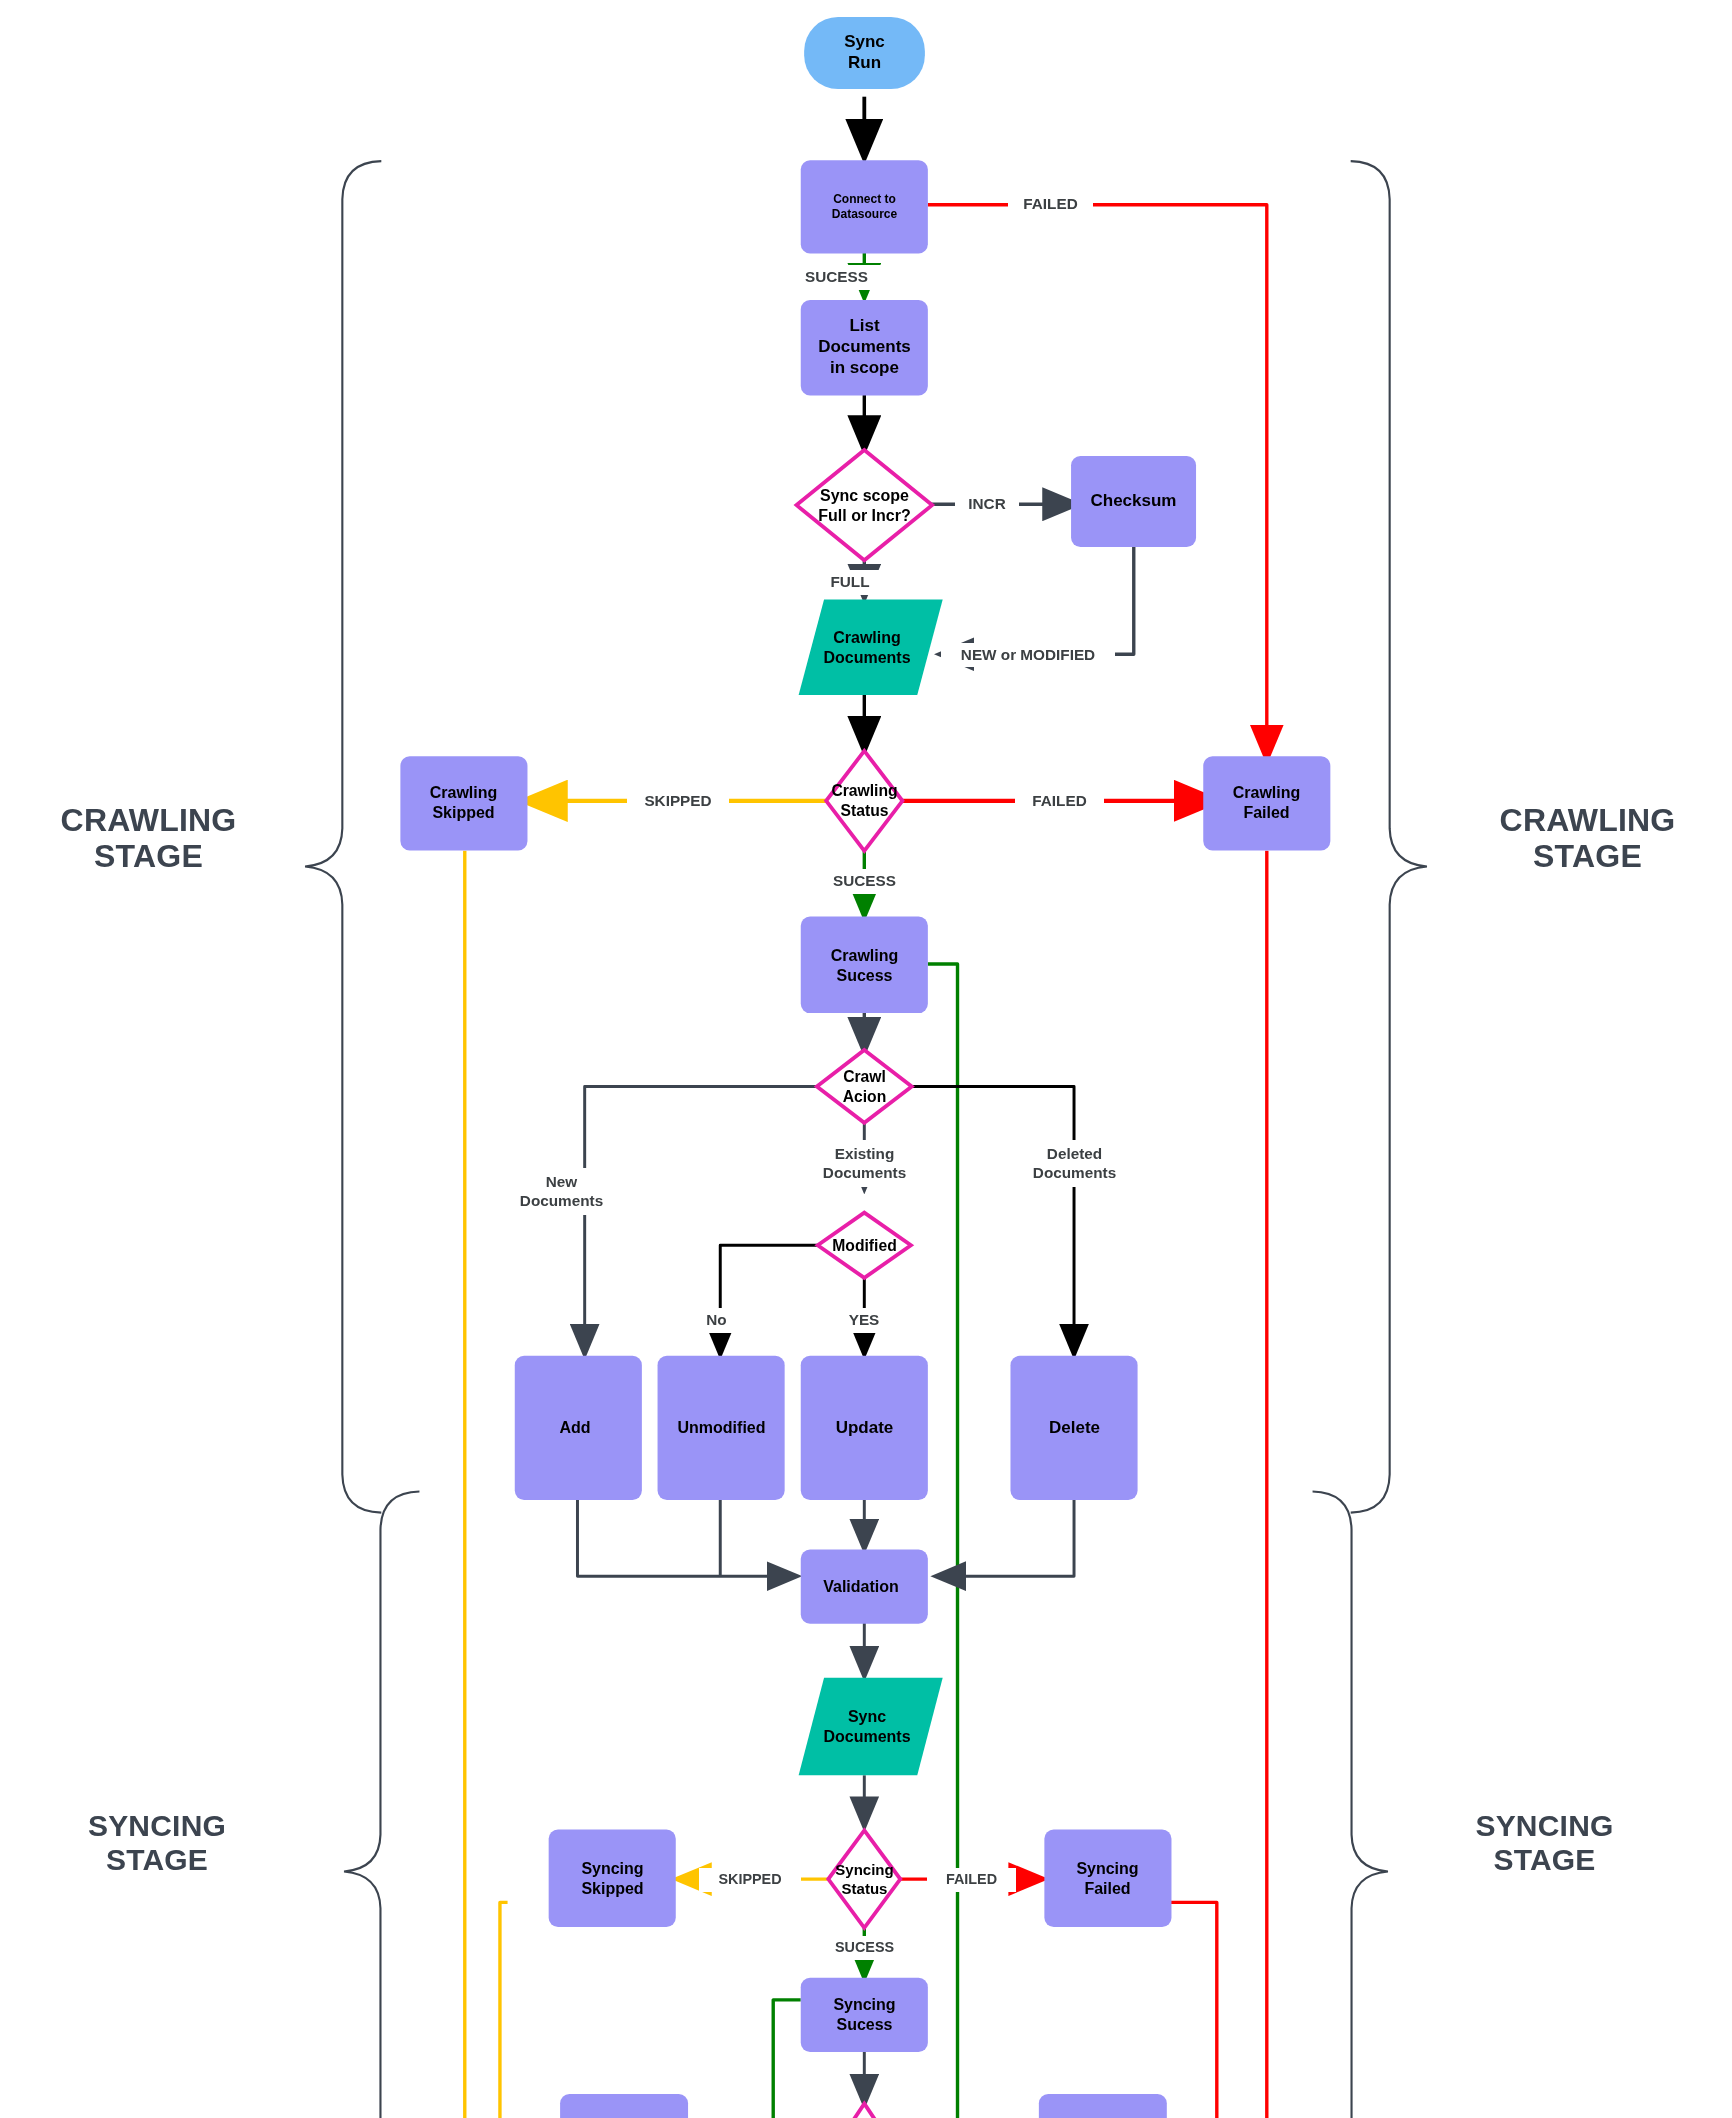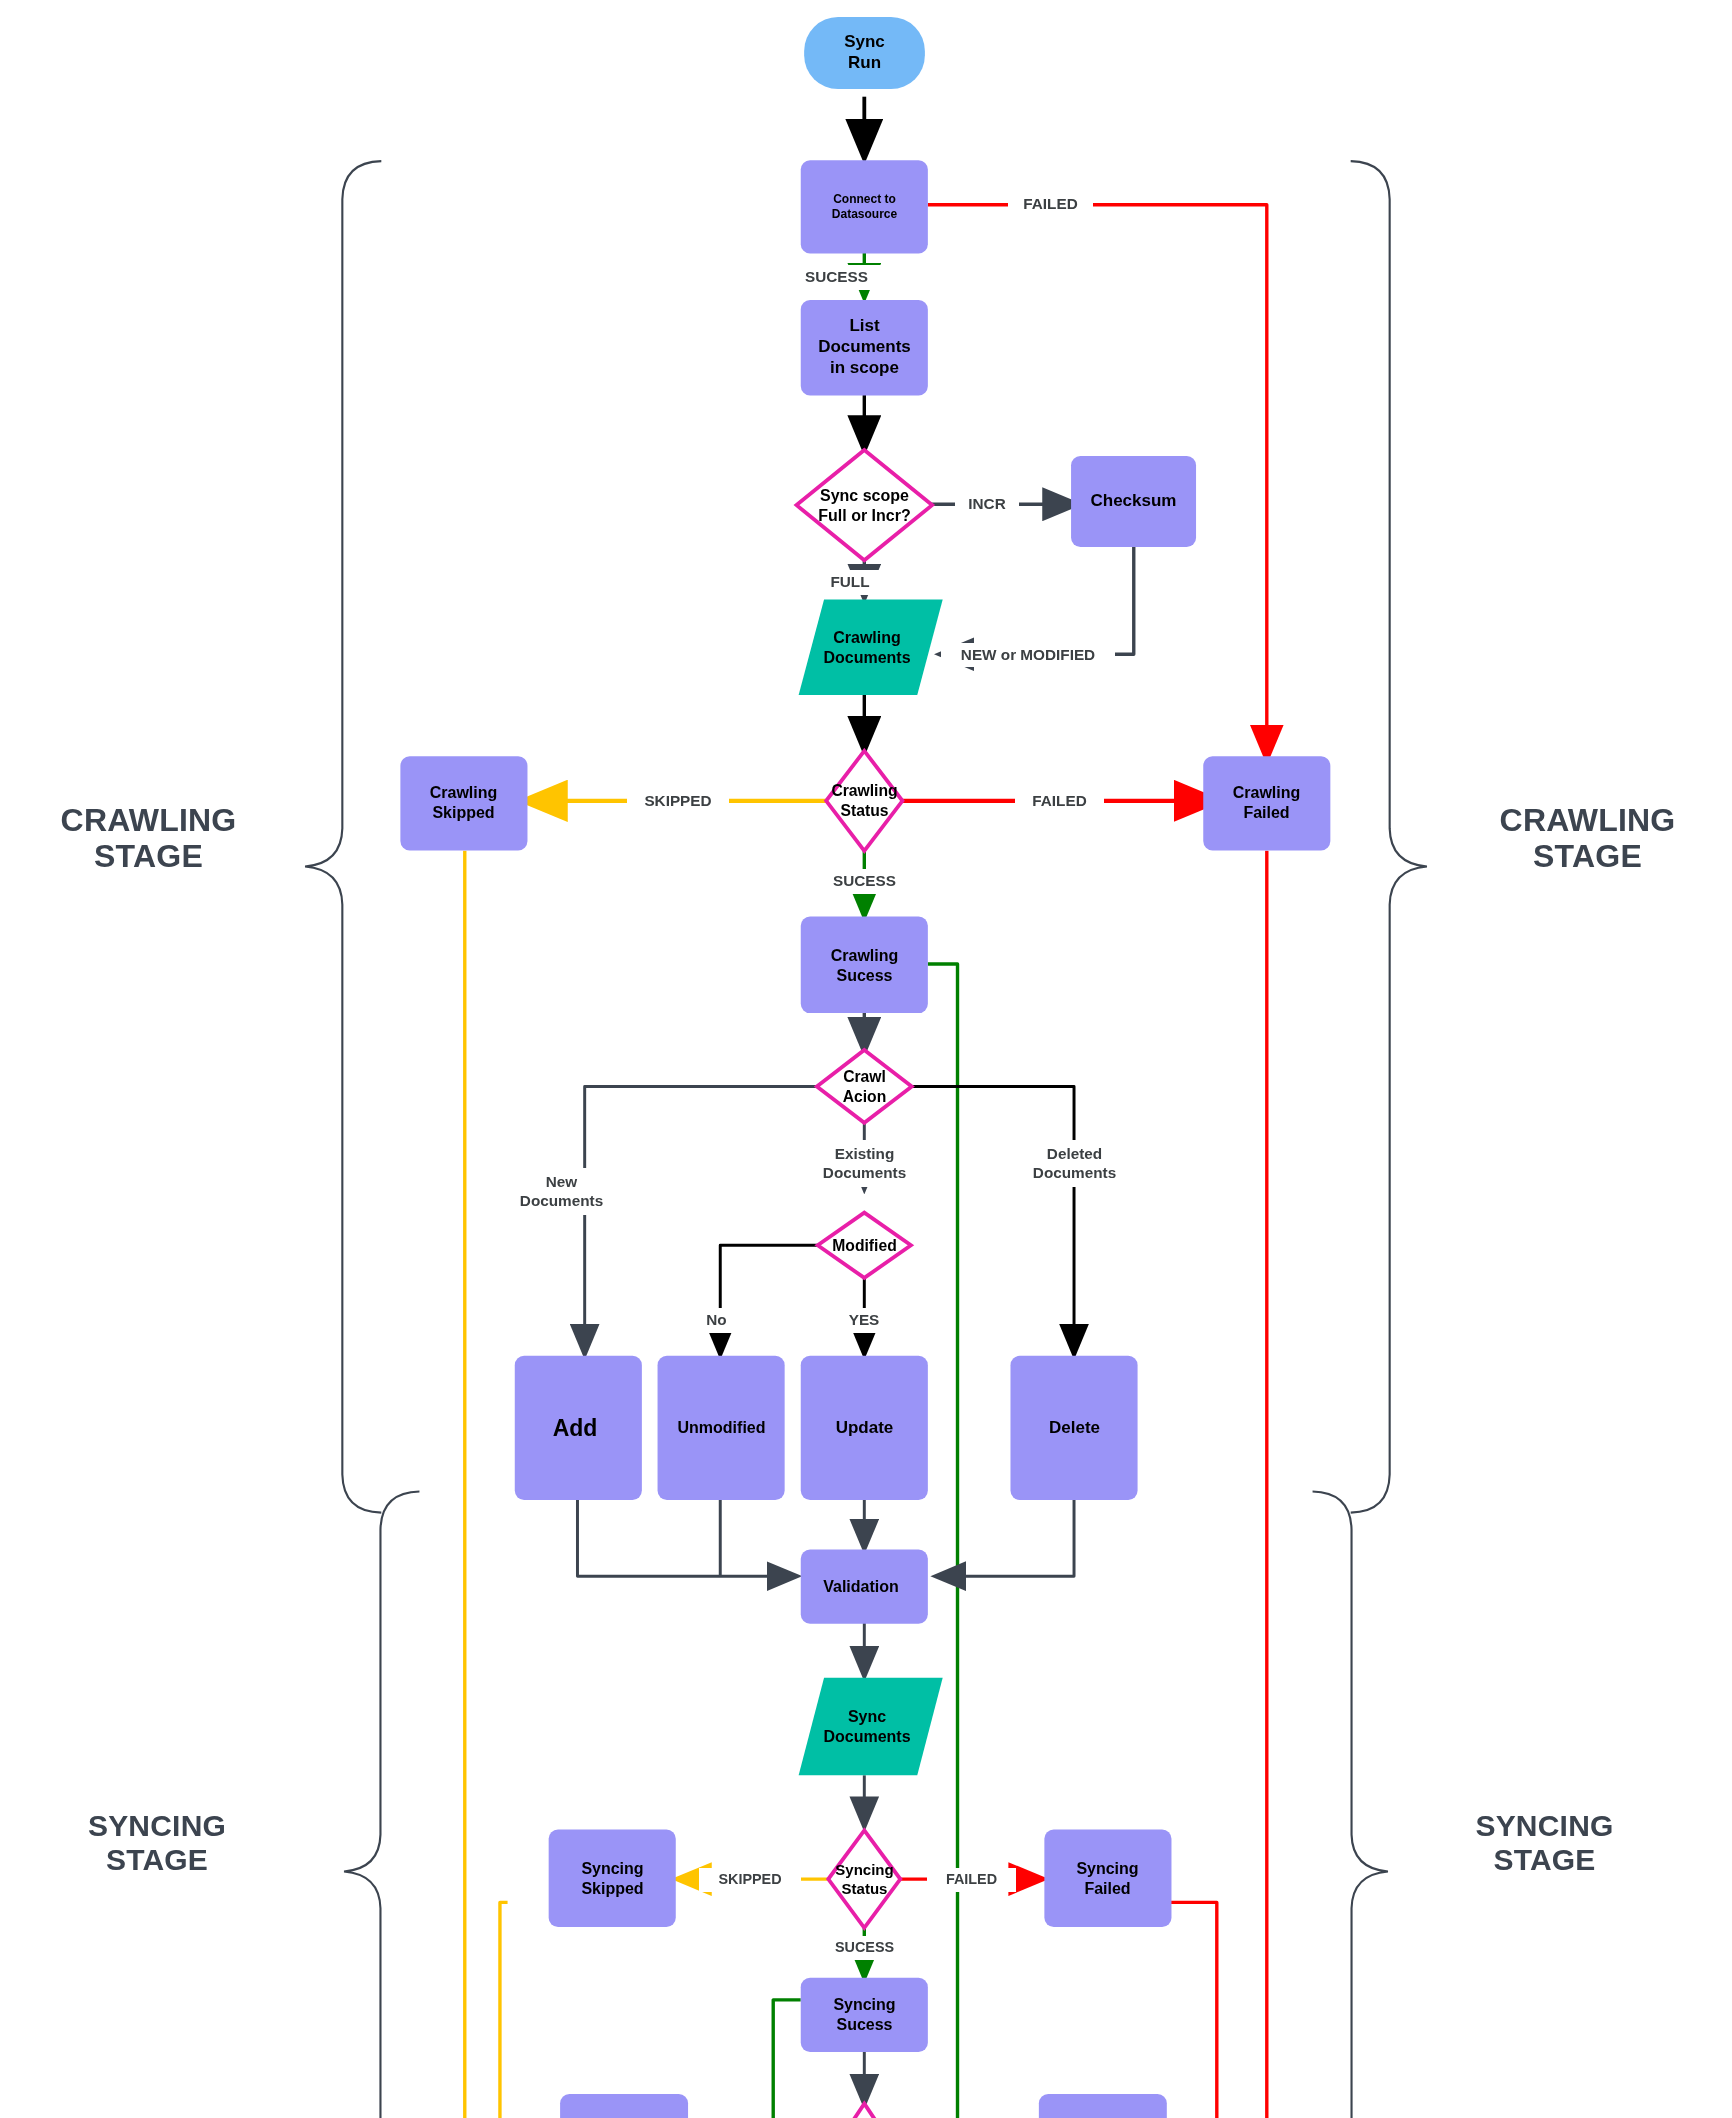--- a/index.html
+++ b/index.html
@@ -205,21 +205,21 @@
 Status</div>
 <div class="nodeLabel" style="left:400px;top:756px;width:127px;height:94px;font-size:16px;">Crawling
 Skipped</div>
 <div class="nodeLabel" style="left:1203px;top:756px;width:127px;height:94px;font-size:16px;">Crawling
 Failed</div>
 <div class="nodeLabel" style="left:801px;top:917px;width:127px;height:97px;font-size:16px;">Crawling
 Sucess</div>
 <div class="nodeLabel" style="left:805px;top:1059px;width:119px;height:55px;font-size:15.7px;text-align:center;">Crawl
 Acion</div>
 <div class="nodeLabel" style="left:805px;top:1231px;width:119px;height:30px;font-size:15.7px;">Modified</div>
-<div class="nodeLabel" style="left:515px;top:1356px;width:120px;height:144px;font-size:23px;border-radius:18px;">Add</div>
+<div class="nodeLabel" style="left:515px;top:1356px;width:120px;height:144px;font-size:16px;border-radius:18px;">Add</div>
 <div class="nodeLabel" style="left:658px;top:1356px;width:127px;height:144px;font-size:16px;">Unmodified</div>
 <div class="nodeLabel" style="left:801px;top:1356px;width:127px;height:144px;font-size:17px;">Update</div>
 <div class="nodeLabel" style="left:1011px;top:1356px;width:127px;height:144px;font-size:17px;">Delete</div>
 <div class="nodeLabel" style="left:801px;top:1550px;width:120px;height:74px;font-size:16px;">Validation</div>
 <div class="nodeLabel" style="left:799px;top:1678px;width:136px;height:97px;font-size:16px;">Sync
 Documents</div>
 <div class="nodeLabel" style="left:801px;top:1852px;width:127px;height:55px;font-size:15px;">Syncing
 Status</div>
 <div class="nodeLabel" style="left:549px;top:1830px;width:127px;height:97px;font-size:16px;">Syncing
 Skipped</div>

